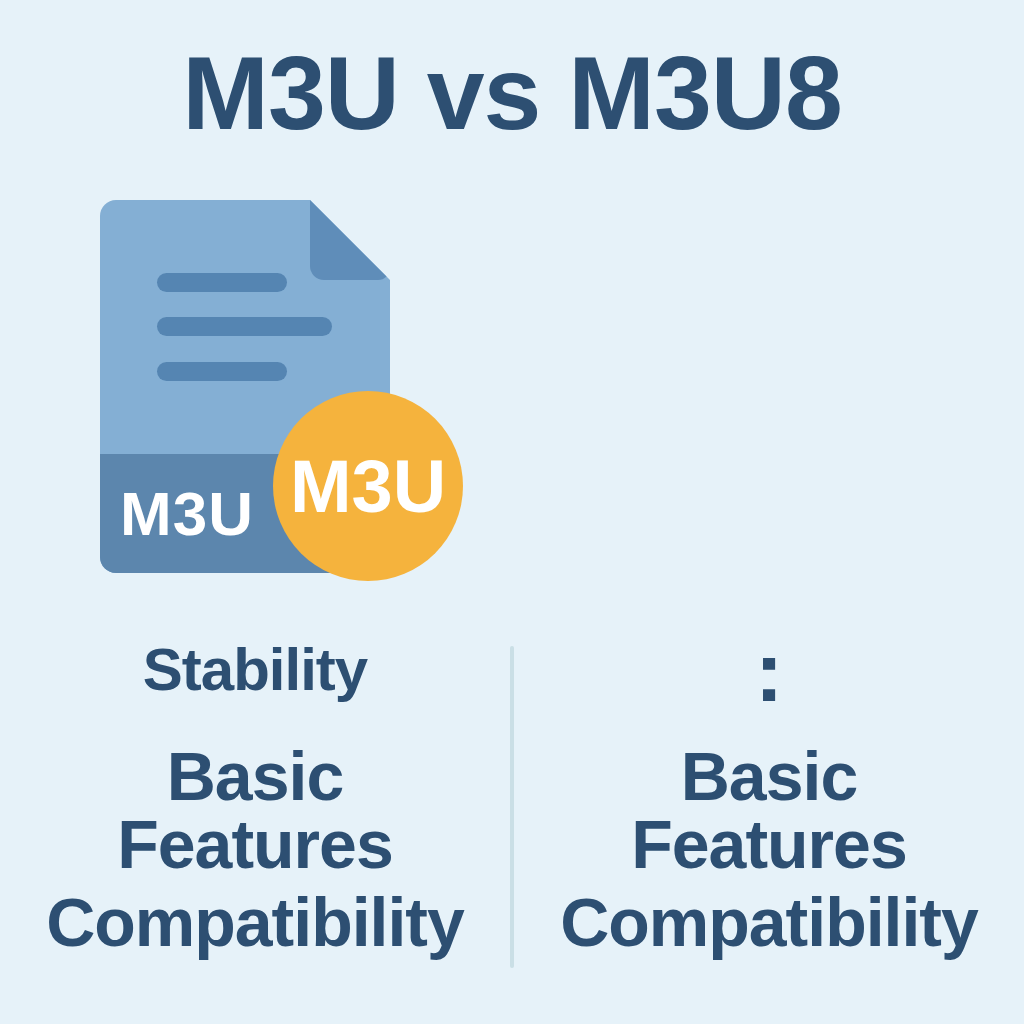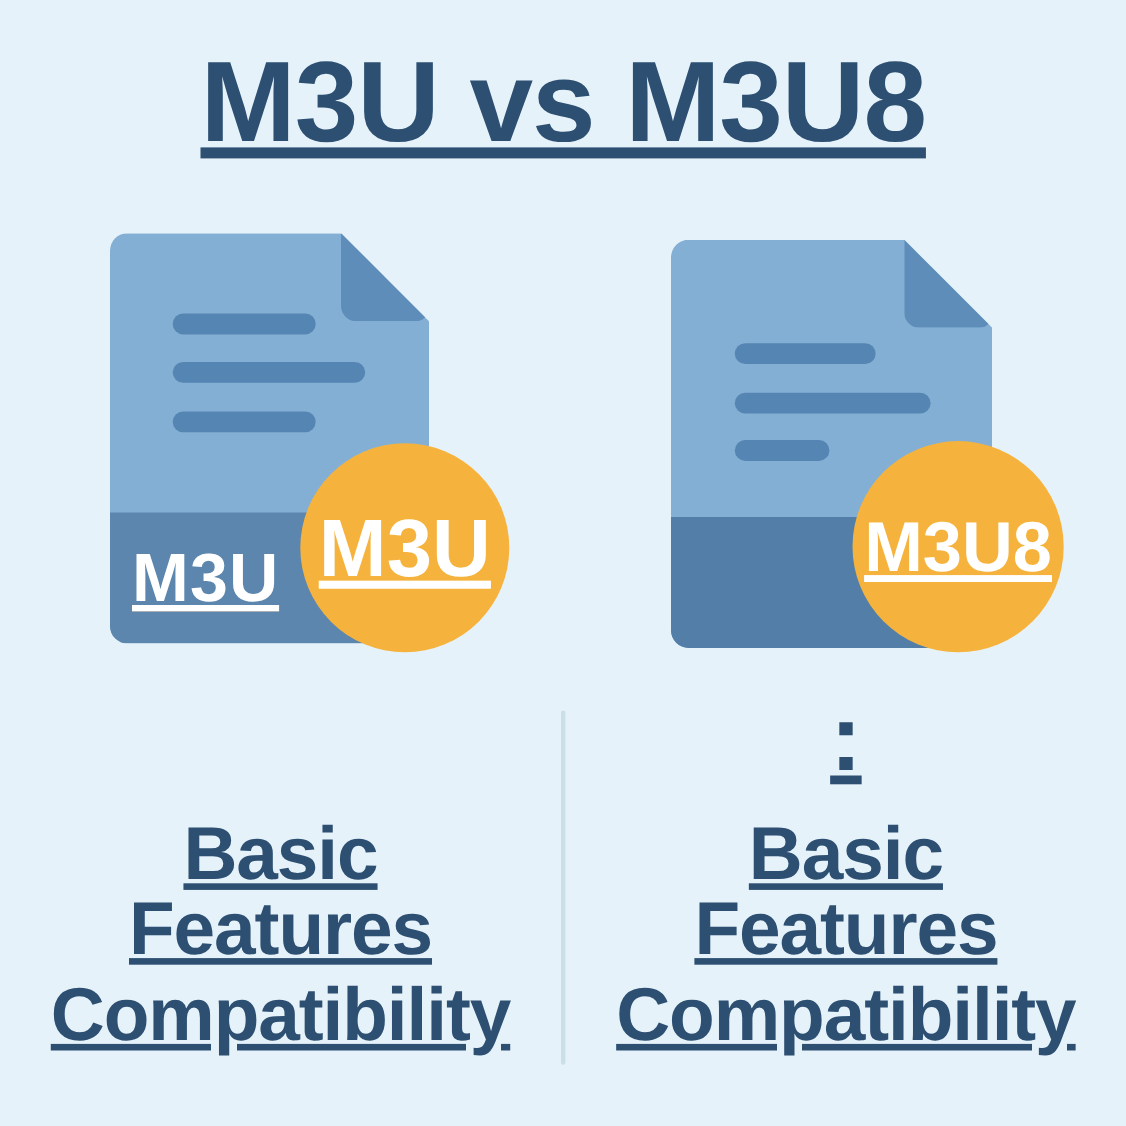--- a/index.html
+++ b/index.html
@@ -8,21 +8,21 @@
     --doc-body: #84afd4;
     --doc-fold: #5f8db9;
     --doc-line: #5585b2;
     --band-left: #5c86ad;
     --band-right: #527ea8;
     --badge: #f5b33d;
     --badge-text: #ffffff;
     --feature-text: #2d4f72;
     --divider: #cadfe6;
   }
-  * { margin: 0; padding: 0; box-sizing: border-box; text-decoration: underline; }
+  * { margin: 0; padding: 0; box-sizing: border-box; }
   html, body { width: 1024px; height: 1024px; }
   body {
     background: var(--background);
     font-family: "Liberation Sans", sans-serif;
     overflow: hidden;
     position: relative;
   }
   .canvas { position: absolute; inset: 0; }
 
   .title {
@@ -30,21 +30,21 @@
     top: 34px; left: 0; width: 1024px;
     text-align: center;
     font-size: 104px;
     font-weight: 700;
     letter-spacing: -1px;
     color: var(--heading);
   }
 
   
   .doc { position: absolute; }
-  .doc-left  { left: 100px; top: 212px; width: 290px; height: 373px; }
+  .doc-left  { left: 100px; top: 200px; width: 290px; height: 373px; }
   .doc-right { left: 610px; top: 218px; width: 292px; height: 371px; }
 
   .doc-page {
     position: absolute; inset: 0;
     background: var(--doc-body);
     border-radius: 16px;
     clip-path: polygon(0 0, calc(100% - 80px) 0, 100% 80px, 100% 100%, 0 100%);
   }
   .doc-fold {
     position: absolute; top: 0; right: 0;
@@ -134,35 +134,24 @@
       <div class="doc-band">
         <span class="band-label">M3U</span>
       </div>
     </div>
     <div class="doc-fold"></div>
     <div class="badge">
       <span>M3U</span>
     </div>
   </div>
 
-  <div class="doc doc-right">
-    <div class="doc-page">
-      <div class="doc-line line-1"></div>
-      <div class="doc-line line-2"></div>
-      <div class="doc-line line-3"></div>
-      <div class="doc-band"></div>
-    </div>
-    <div class="doc-fold"></div>
-    <div class="badge">
-      <span>M3U8</span>
-    </div>
-  </div>
 
   <div class="divider"></div>
 
+  <div class="feature fl-0">Stability</div>
   <div class="feature fl-1">Basic Features</div>
   <div class="feature fl-2">Compatibility</div>
 
   <div class="feature fr-0">:</div>
   <div class="feature fr-1">Basic Features</div>
   <div class="feature fr-2">Compatibility</div>
 
 </div>
 
 </body></html>

